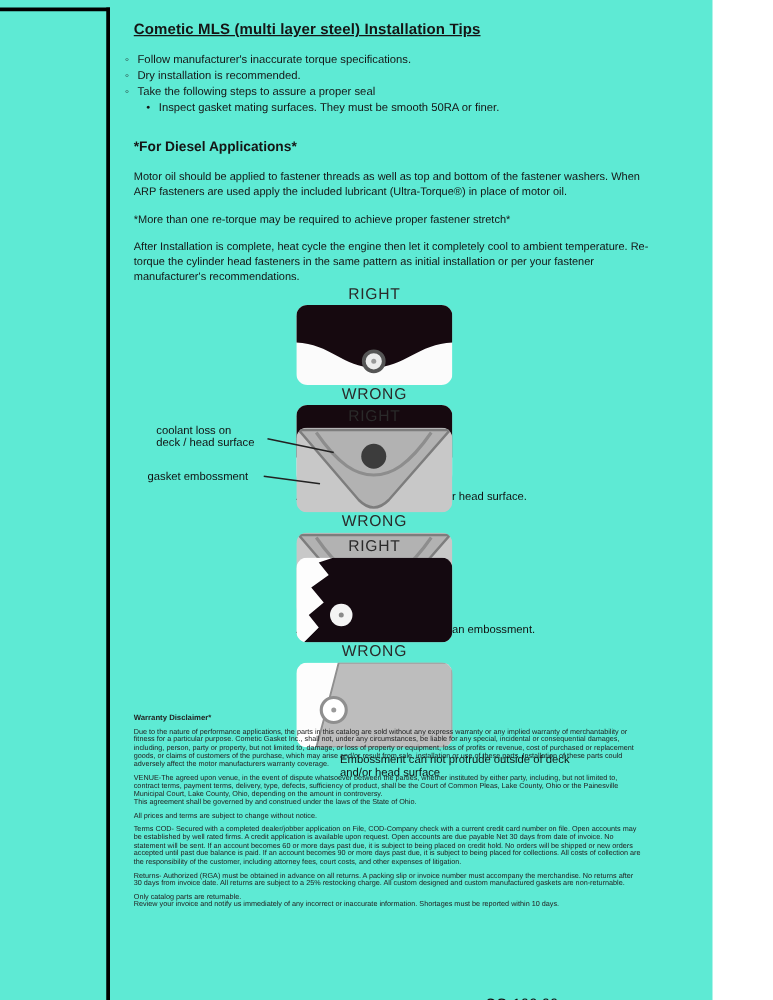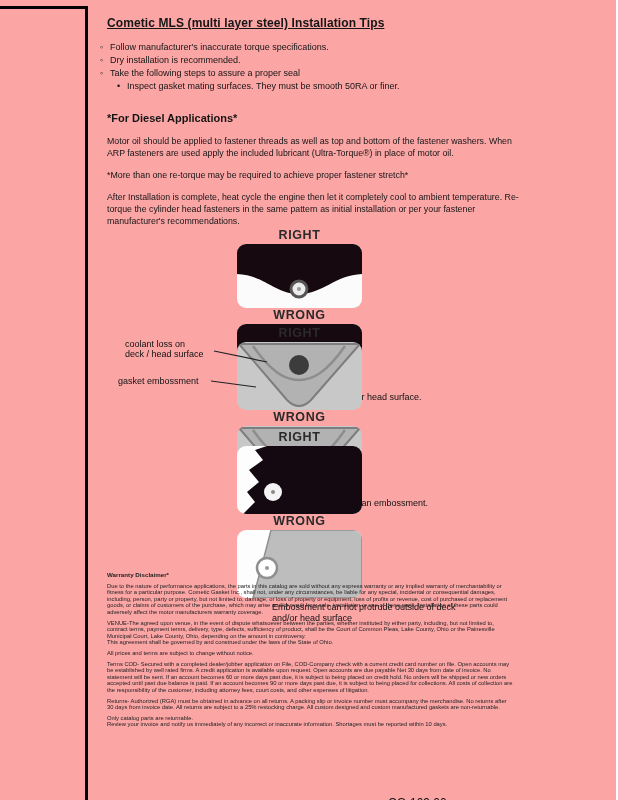--- a/index.html
+++ b/index.html
@@ -1,31 +1,31 @@
 <!DOCTYPE html>
 <html><head>
 <meta charset="utf-8">
 <style>
   html,body{margin:0;padding:0;background:#ffffff;}
-  .page{position:relative;width:616px;height:800px;background:#fca5a5;overflow:hidden;
+  .page{position:relative;width:570px;height:800px;background:#5eead4;overflow:hidden;
         font-family:"Liberation Sans",sans-serif;color:#151515;}
   .frame-h{position:absolute;left:0;top:6px;width:88px;height:3px;background:#000;}
   .frame-v{position:absolute;left:85px;top:6px;width:3px;height:794px;background:#000;}
   .title{position:absolute;left:107px;top:16px;font-size:12px;font-weight:bold;
          text-decoration:underline;letter-spacing:.1px;}
   .tips{position:absolute;left:100px;top:41px;width:505px;font-size:9px;line-height:13px;}
   .tip{white-space:nowrap;}
   .tip .m{display:inline-block;width:10px;font-size:9px;}
   .tip.sub{padding-left:17px;}
   .diesel{position:absolute;left:107px;top:112px;width:415px;font-size:8.8px;line-height:12px;}
   .diesel h2{margin:0 0 11px 0;font-size:11px;}
   .diesel p{margin:0 0 10px 0;}
   .diag-row{position:absolute;left:237px;width:270px;}
   .r1{top:228px;} .r2{top:326px;} .r3{top:430px;}
-  .diag-col{display:inline-block;vertical-align:top;width:125px;text-align:center;margin-right:8px;font-weight:bold;}
+  .diag-col{display:inline-block;vertical-align:top;width:125px;text-align:center;margin-right:8px;}
   .diag-label{font-size:12.5px;letter-spacing:.6px;color:#2a2a2a;height:16px;}
   .diag-img{width:125px;border-radius:9px;overflow:hidden;}
   .h64{height:64px;} .h68{height:68px;}
   .diag-img svg{display:block;width:100%;height:100%;}
   .diag-caption{font-size:9px;margin-top:4px;color:#111;text-align:left;}
   .capw{width:200px;line-height:11px;margin-left:35px;}
   .callout{position:absolute;font-size:9px;line-height:10px;color:#111;}
   .c1{left:125px;top:339px;width:90px;}
   .c2{left:118px;top:376px;width:100px;}
   .callout-lines{position:absolute;left:208px;top:345px;width:62px;height:46px;}

